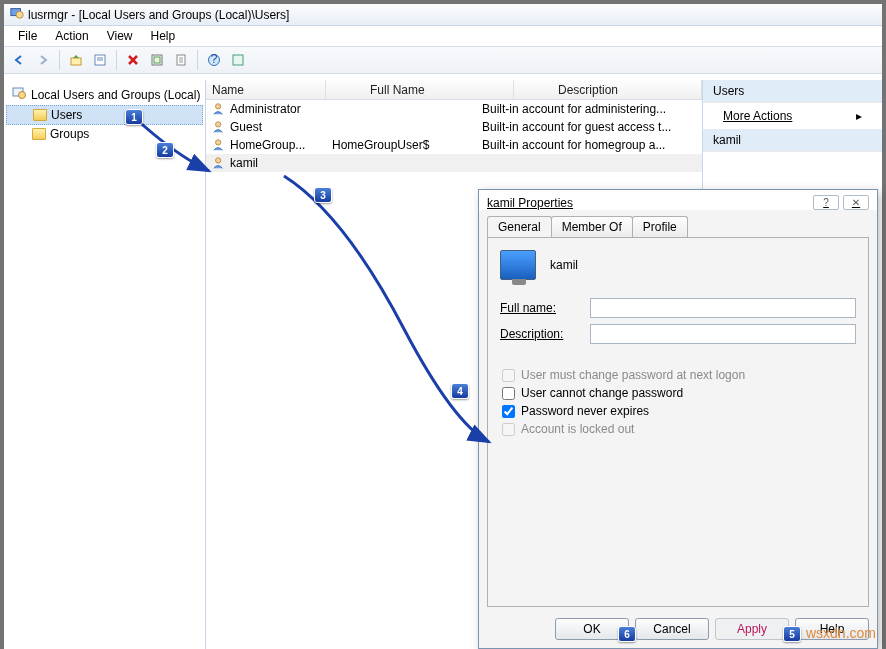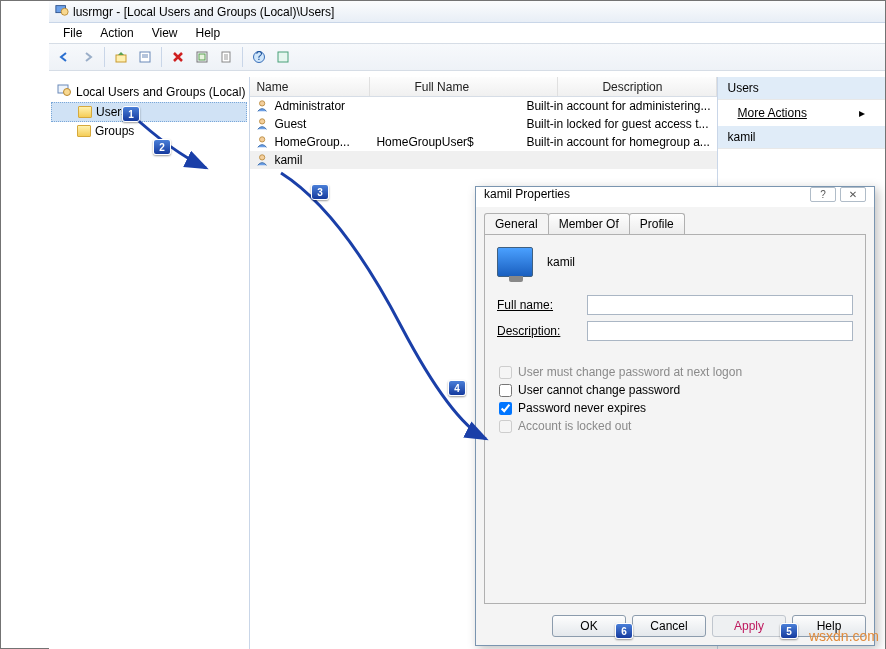--- a/index.html
+++ b/index.html
@@ -1,17 +1,17 @@
 <!DOCTYPE html>
 <html><head>
 <meta charset="utf-8">
 <style>
 * { box-sizing: border-box; font-family: "Segoe UI", Tahoma, sans-serif; font-size: 12px; }
 body { margin: 0; background: #fff; overflow: hidden; }
-.window { width: 886px; height: 649px; border: 1px solid #737373; background: #fff; position: relative; padding-left: 48px; }
+.window { width: 886px; height: 649px; border: 4px solid #737373; background: #fff; position: relative; }
 .titlebar { height: 22px; background: linear-gradient(#fbfcfd, #e8eef6); display: flex; align-items: center; padding: 0 6px; border-bottom: 1px solid #c9d6e8; }
 .titlebar .icon { margin-right: 4px; }
 .menubar { height: 20px; display: flex; align-items: center; padding: 0 6px; gap: 2px; }
 .menubar .menuitem { padding: 2px 8px; cursor: default; }
 .toolbar { height: 28px; border-top: 1px solid #d6dde6; border-bottom: 1px solid #d6dde6; background: linear-gradient(#f7f9fc, #eef2f7); display: flex; align-items: center; padding: 0 4px; gap: 2px; }
 .tbtn { width: 22px; height: 22px; display: flex; align-items: center; justify-content: center; border: 1px solid transparent; border-radius: 2px; }
 .tsep { width: 1px; height: 20px; background: #c9d6e8; margin: 0 3px; }
 .body { display: flex; height: calc(100% - 70px); margin-top: 6px; }
 .tree { width: 202px; border-right: 1px solid #c9d6e8; padding: 4px 2px; background: #fff; }
 .treerow { display: flex; align-items: center; padding: 2px 2px 2px 6px; gap: 4px; white-space: nowrap; }
@@ -32,21 +32,21 @@
 .cell.desc { flex: 1; }
 .listrow.sel { background: #f0f0f0; }
 .usericon { width:14px; height:14px; }
 .actions { width: 180px; border-left: 1px solid #c9d6e8; background: #fff; }
 .actions-hdr { background: linear-gradient(#f6f6f6,#ececec); padding: 3px 8px; font-weight: bold; border-bottom:1px solid #d0d0d0; }
 .actions-sect { padding: 4px 10px; font-weight: normal; border-bottom: 1px solid #e8e8e8; background: #e0ecf8; }
 .actions-item { padding: 6px 20px; cursor: default; text-decoration: underline; }
 
 
 .dialog { position: absolute; left: 474px; top: 185px; width: 400px; height: 460px; background: #f4f4f4; border: 1px solid #7a95b0; box-shadow: 3px 3px 10px rgba(0,0,0,.25); }
-.dlg-title { height: 20px; background: #fff; display: flex; align-items: flex-start; padding: 0 8px; justify-content: space-between; }
+.dlg-title { height: 20px; background: #fff; display: flex; align-items: flex-end; padding: 0 8px; justify-content: space-between; text-decoration: underline; }
 .dlg-title .rbtns { display: flex; gap: 4px; }
 .dlg-title .rbtn { width: 26px; height: 15px; border: 1px solid #b0bcc8; border-radius: 2px; background: #fff; display:flex; align-items:center; justify-content:center; font-size:10px; color:#555;}
 .tabs { display:flex; margin: 6px 8px 0 8px; }
 .tab { padding: 3px 10px; border:1px solid #b0b0b0; border-bottom:none; background: linear-gradient(#fefefe,#ececec); border-radius: 3px 3px 0 0; margin-right:-1px; position:relative; }
 .tab.active { background: #f4f4f4; z-index:2; }
 .tabbody { margin: 0 8px; border:1px solid #b0b0b0; background:#f4f4f4; height: 370px; padding: 12px; position:relative; }
 .userhdr { display:flex; align-items:center; gap: 14px; margin-bottom: 18px; }
 .monitor { width: 36px; height: 30px; border:1px solid #406080; background: linear-gradient(#4aa0ff,#1a5fbf); border-radius:2px; position:relative; }
 .monitor::after { content:""; position:absolute; width:14px;height:6px;background:#888;left:11px;bottom:-6px;border-radius:0 0 2px 2px; }
 .formrow { display:flex; align-items:center; margin-bottom: 6px; gap: 10px; text-decoration: underline; }
@@ -181,21 +181,21 @@
           </div>
           <div class="listrow">
             <div class="cell name">
               <svg class="usericon" viewBox="0 0 16 16">
                 <circle cx="7" cy="5" r="3" fill="#f4cf9c" stroke="#b88a40"></circle>
                 <path d="M2 14 q5 -6 10 0" fill="#6ca0e8" stroke="#2a5fa0"></path>
               </svg>
               <span>Guest</span>
             </div>
             <div class="cell full"></div>
-            <div class="cell desc">Built-in locked for guest access t...</div>
+            <div class="cell desc">Built-in account for guest access t...</div>
           </div>
           <div class="listrow">
             <div class="cell name">
               <svg class="usericon" viewBox="0 0 16 16">
                 <circle cx="7" cy="5" r="3" fill="#f4cf9c" stroke="#b88a40"></circle>
                 <path d="M2 14 q5 -6 10 0" fill="#6ca0e8" stroke="#2a5fa0"></path>
               </svg>
               <span>HomeGroup...</span>
             </div>
             <div class="cell full">HomeGroupUser$</div>

